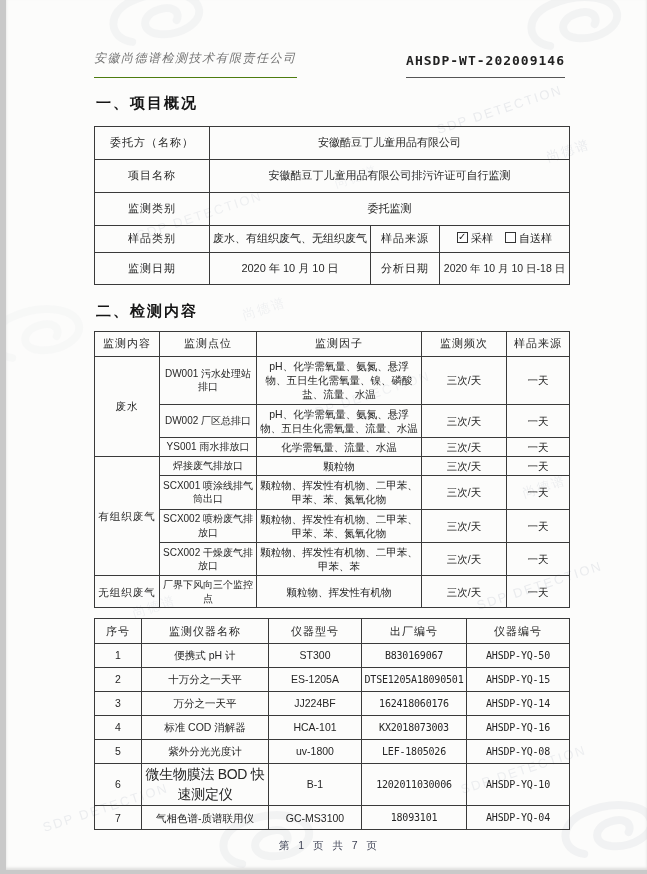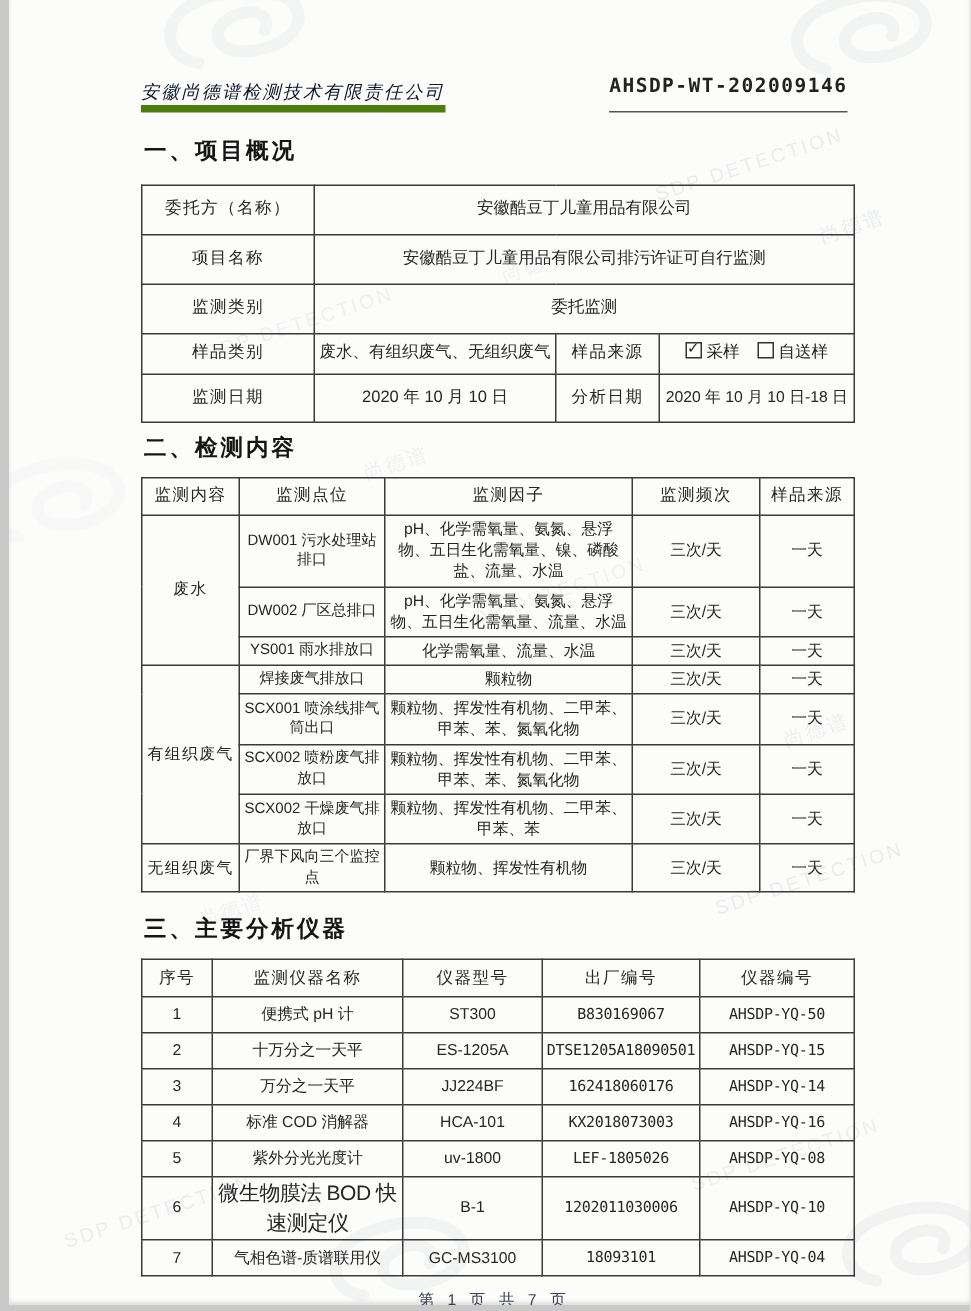--- a/index.html
+++ b/index.html
@@ -18,31 +18,31 @@
     overflow:hidden;
     box-shadow:inset 0 -2px 3px rgba(0,0,0,.12);
   }
   .doc{position:relative;padding:50px 82px 0 88px;z-index:2;}
 
   
   .hdr{display:flex;justify-content:space-between;align-items:flex-end;}
   .company{
     font-family:"Liberation Serif","DejaVu Serif",serif;
     font-style:italic;font-size:12px;letter-spacing:1.5px;
-    border-bottom:5px solid #4d7c0f;padding-bottom:0;color:#0f172a;
+    border-bottom:1px solid #4d7c0f;padding-bottom:10px;color:#737373;
   }
   .docno{
     font-family:"DejaVu Sans Mono","Liberation Mono",monospace;
     font-size:13px;font-weight:bold;letter-spacing:1px;color:#222;
     border-bottom:1px solid #555;padding-bottom:9px;
   }
 
   
   .sec{font-size:15px;font-weight:bold;letter-spacing:2px;color:#151515;margin:16px 0 0 2px;}
-  .sec.s2{margin-top:7px;}
+  .sec.s2{margin-top:17px;}
   .sec.s3{margin-top:15px;}
 
   
   table{width:100%;border-collapse:collapse;table-layout:fixed;}
   td,th{
     border:1px solid #3a3a3a;
     text-align:center;vertical-align:middle;
     font-size:11px;font-weight:normal;color:#262626;
     padding:2px 2px;line-height:1.4;
     overflow:hidden;
@@ -240,21 +240,20 @@
           <tr>
             <td class="group" rowspan="1">无组织废气</td>
             <td class="point">厂界下风向三个监控点</td>
             <td class="factors">颗粒物、挥发性有机物</td>
             <td>三次/天</td>
             <td>一天</td>
           </tr>
         </tbody>
     </table>
 
-    <div class="sec s3">三、主要分析仪器</div>
 
     <table class="t3">
       <colgroup>
           <col style="width:47px">
           <col style="width:127px">
           <col style="width:93px">
           <col style="width:105px">
           <col style="width:103px">
         </colgroup>
       <thead id="t3-head">

